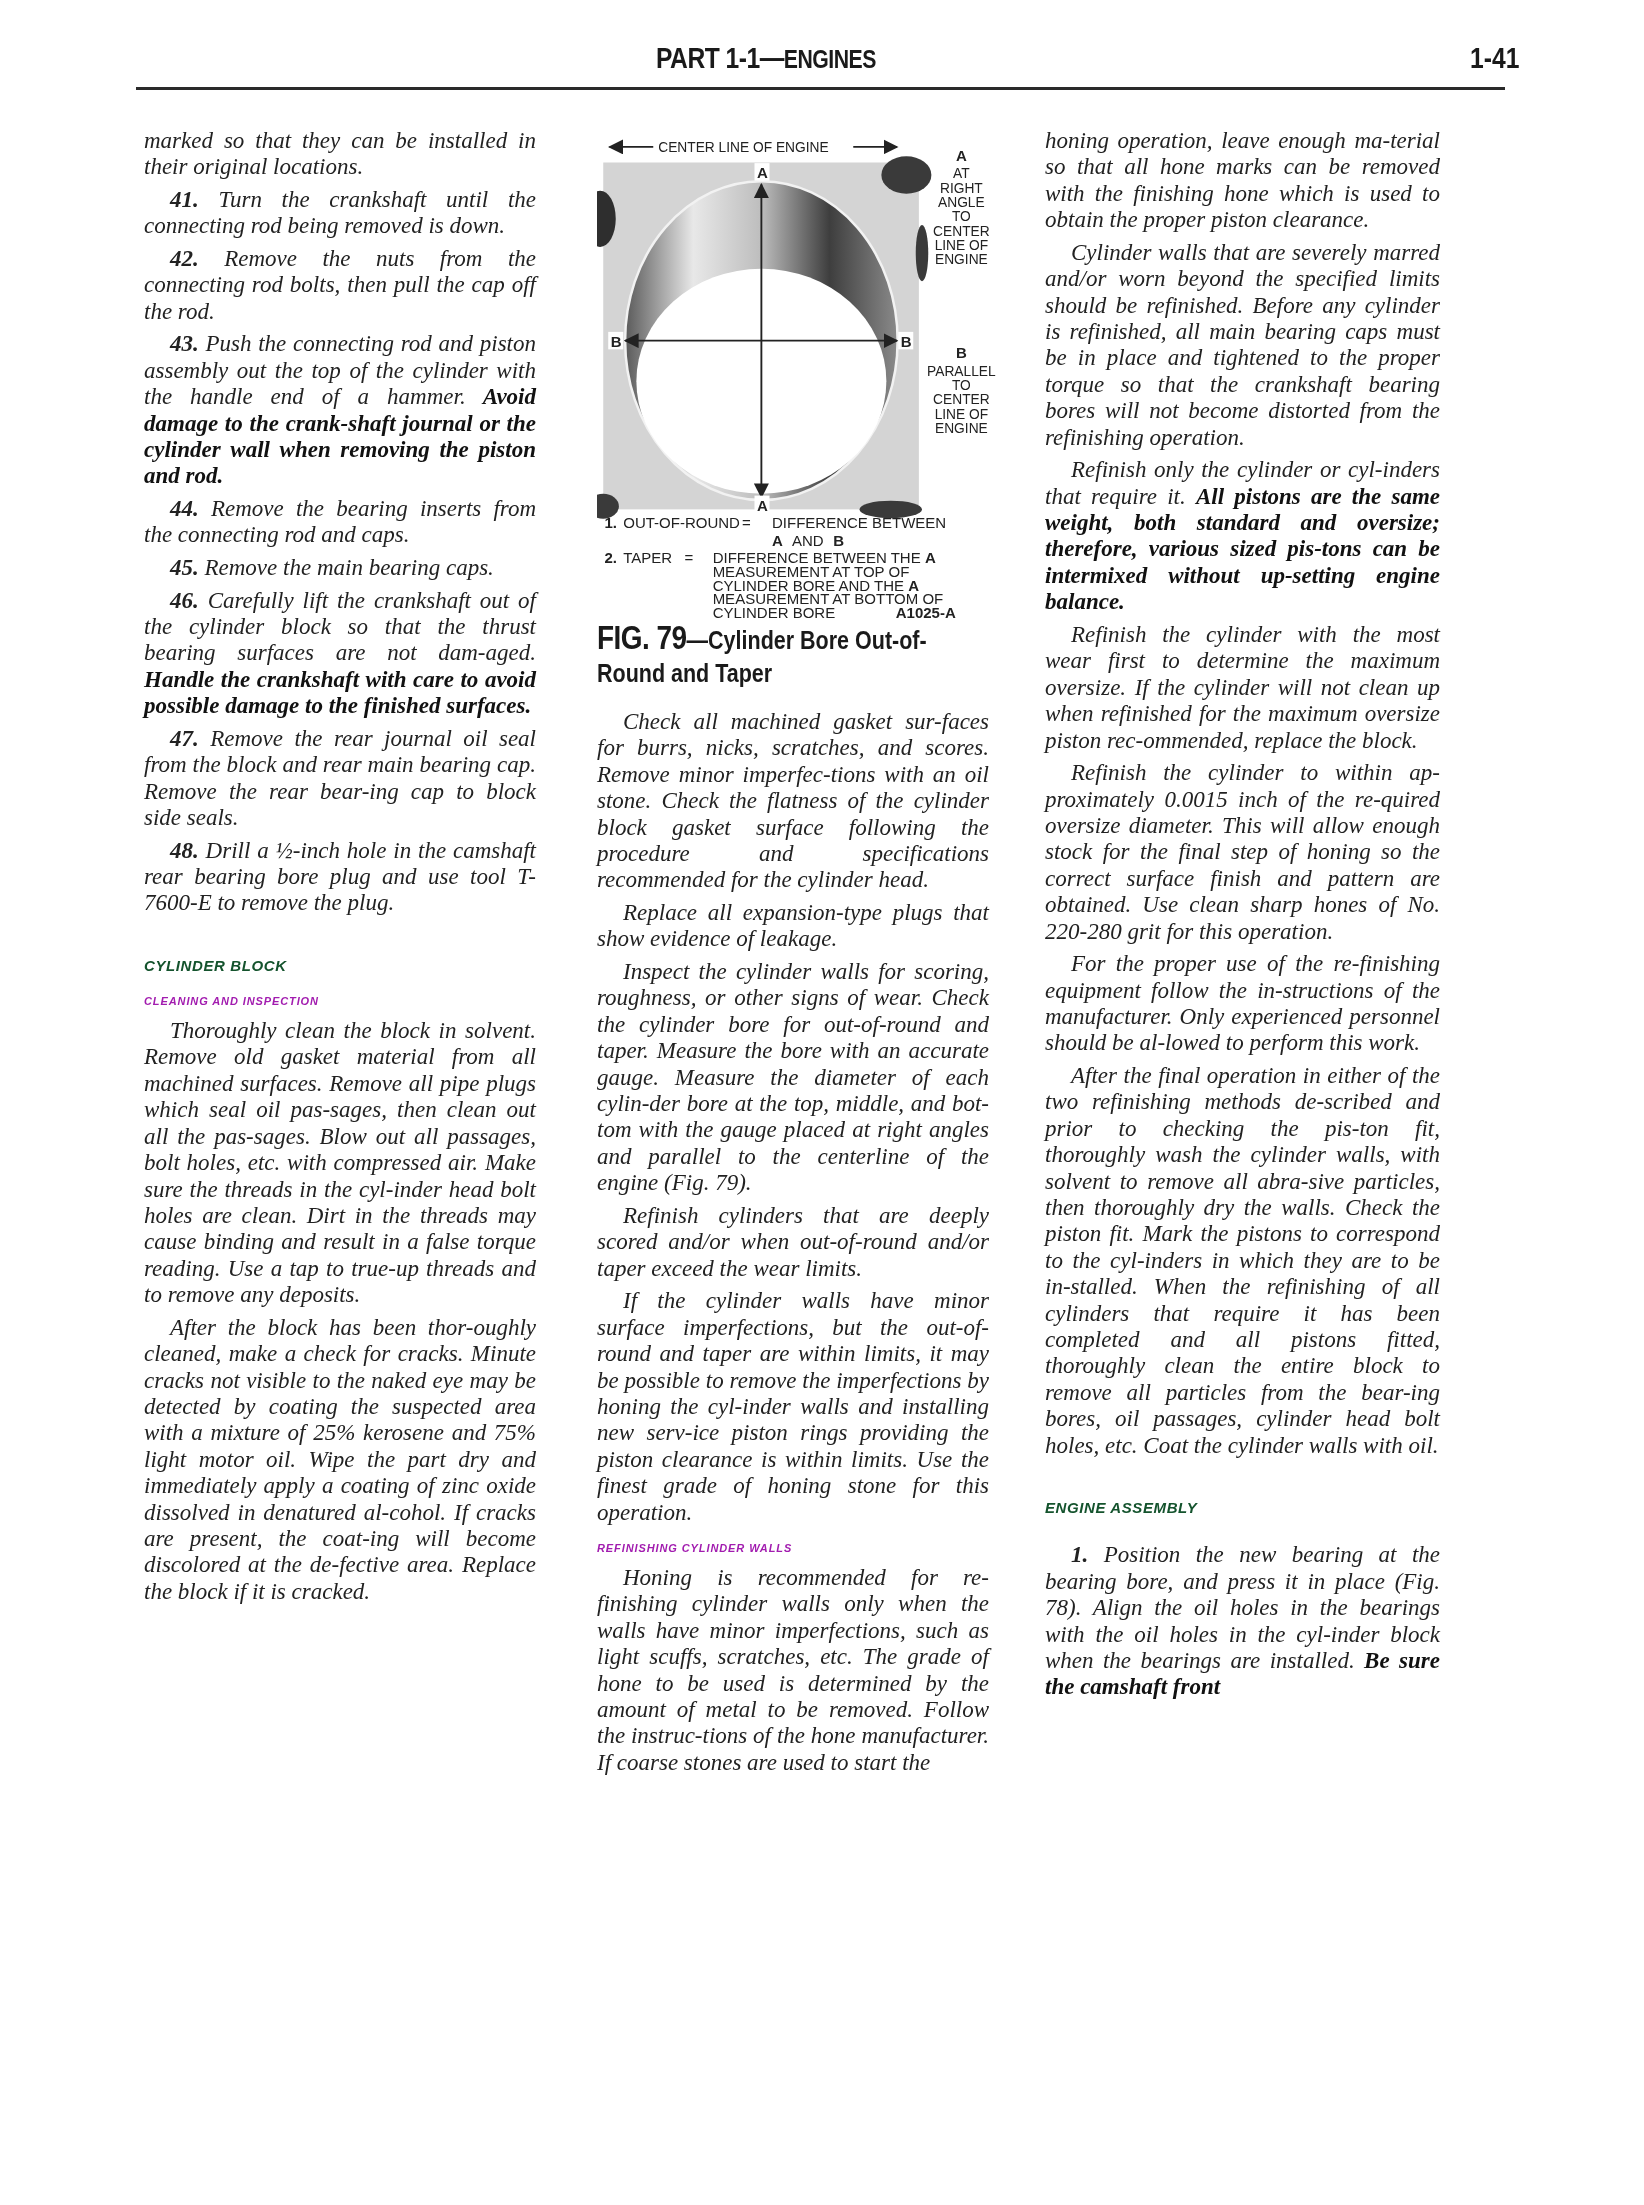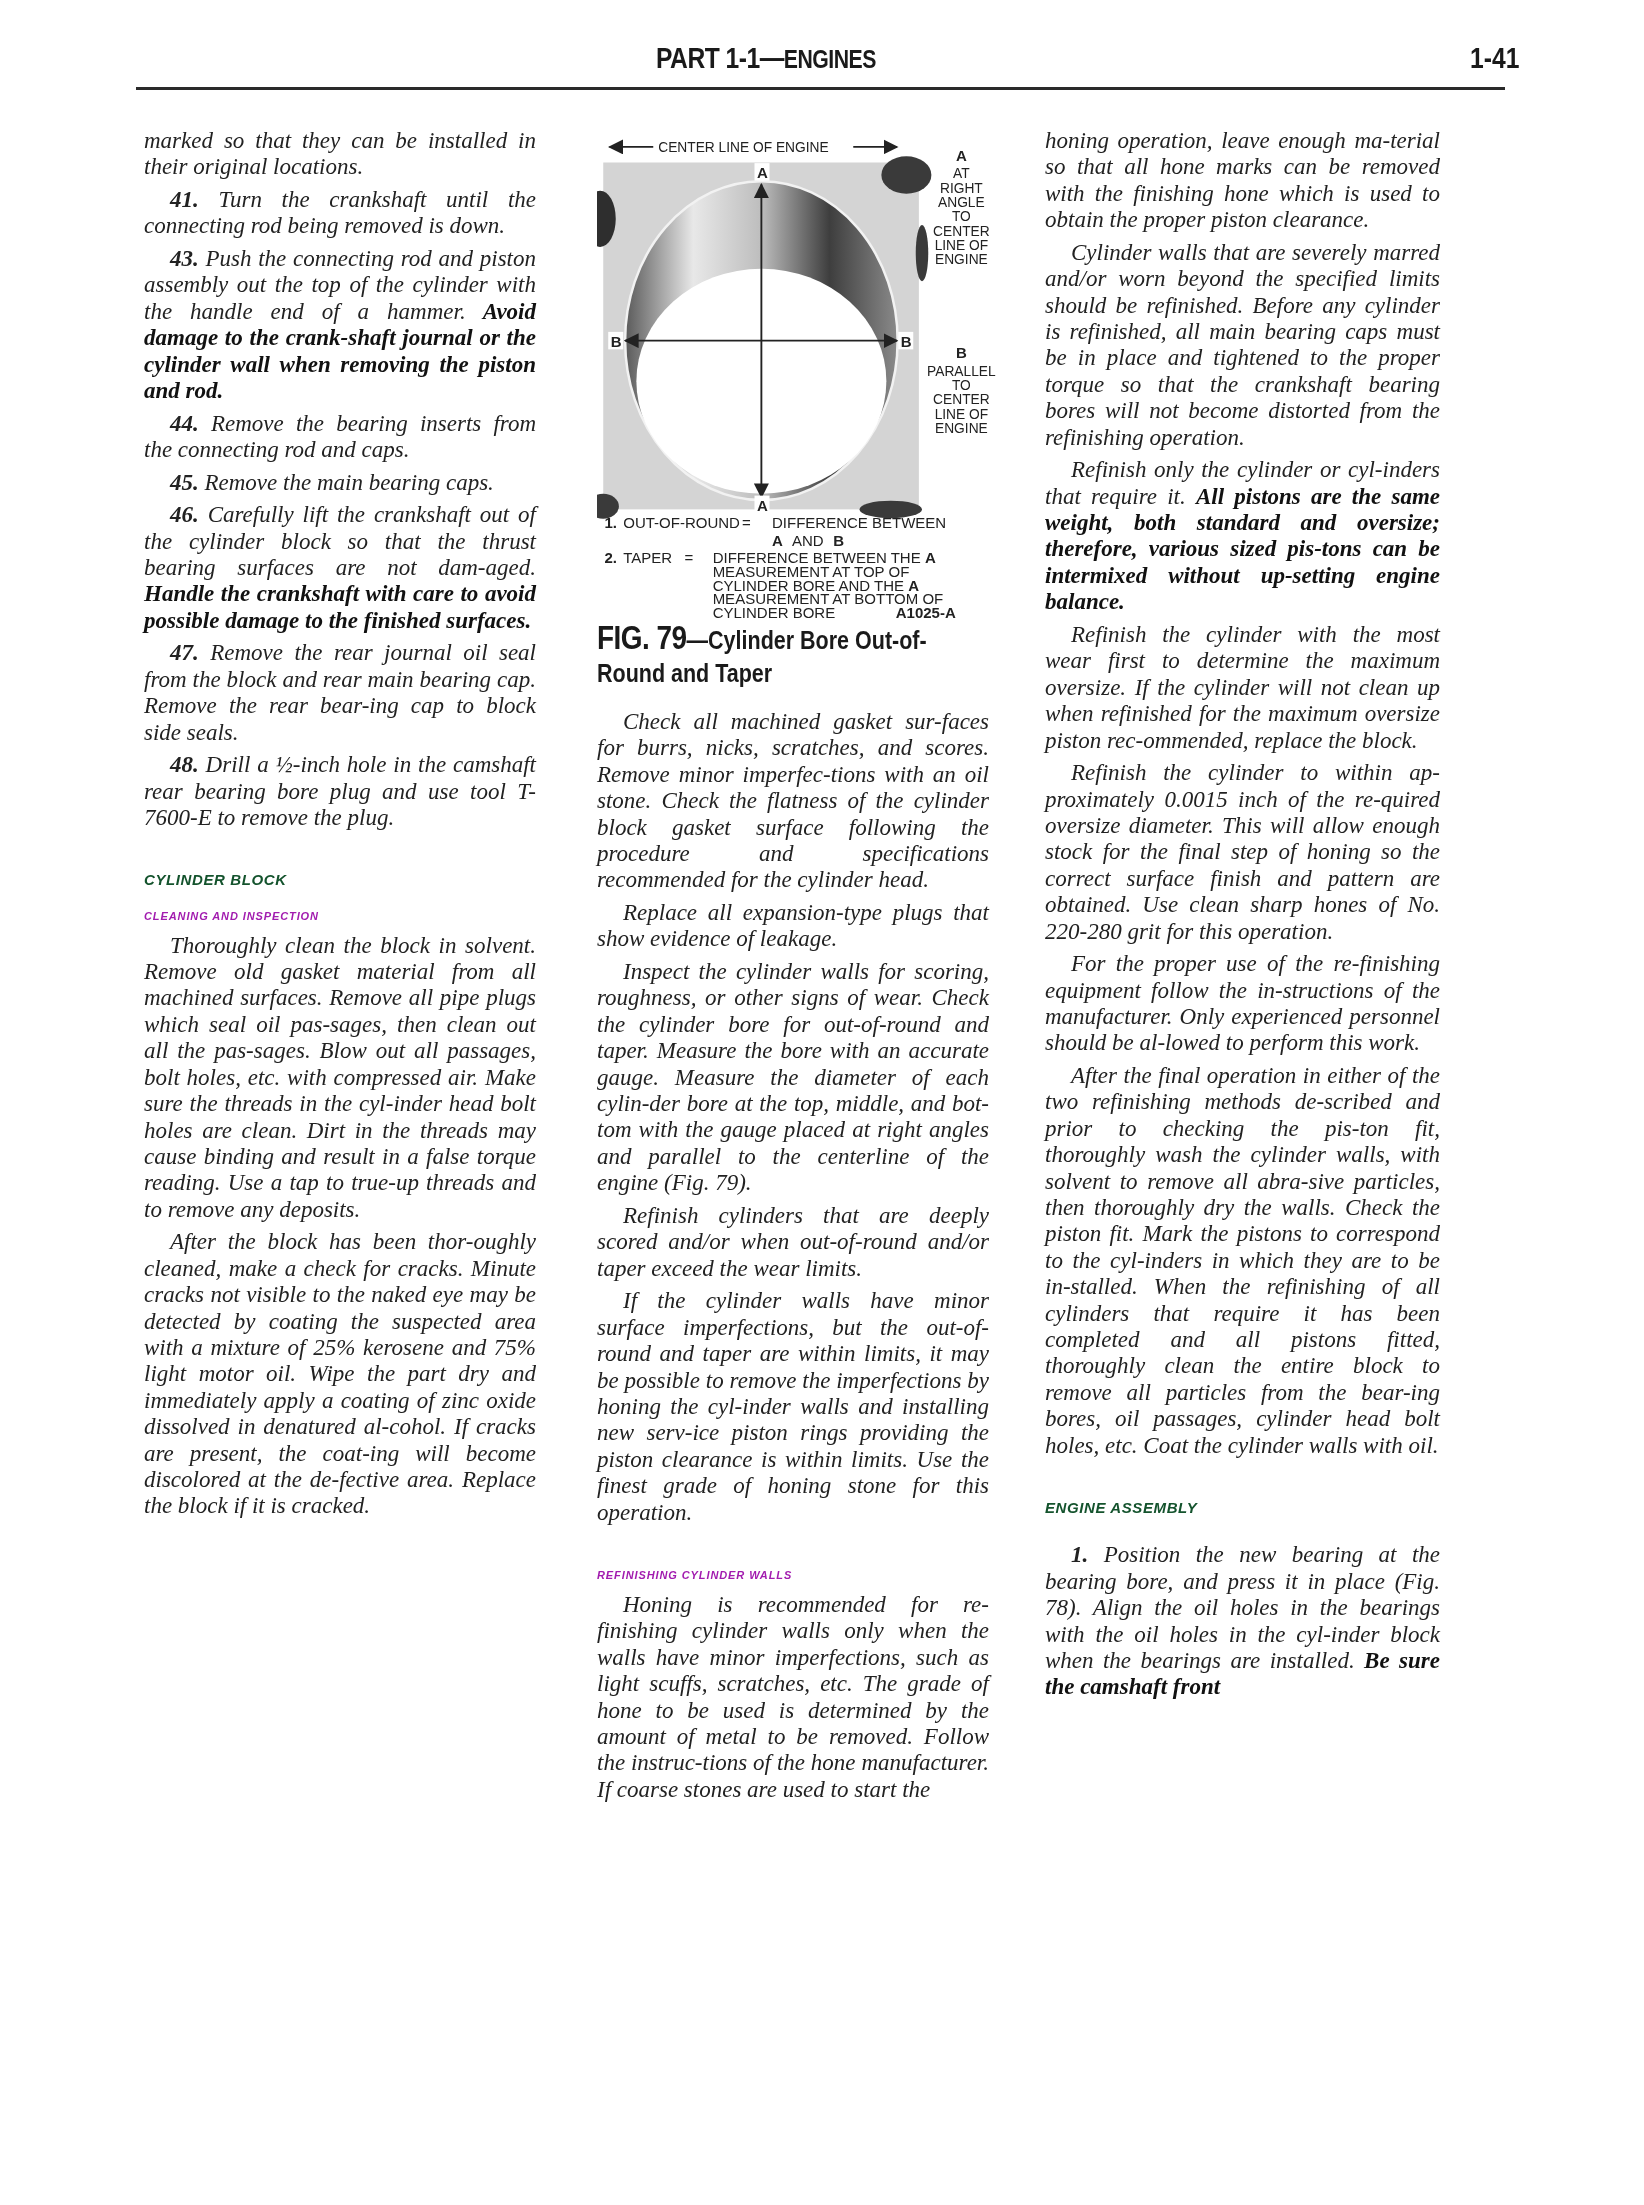--- a/index.html
+++ b/index.html
@@ -39,20 +39,21 @@
     <span>PART 1-1</span><span>—</span><span class="light">ENGINES</span>
   </div>
   <div class="hdr-page">1-41</div>
   <div class="hdr-rule"></div>
 </div>
 
 <div class="col col1">
   <p class="noindent">marked so that they can be installed in their original locations.</p>
   <div id="steps">
       <p><span class="num">41. </span><span>Turn the crankshaft until the connecting rod being removed is down.</span></p>
+      <p><span class="num">42. </span><span>Remove the nuts from the connecting rod bolts, then pull the cap off the rod.</span></p>
       <p><span class="num">43. </span><span>Push the connecting rod and piston assembly out the top of the cylinder with the handle end of a hammer.</span><b> Avoid damage to the crank-shaft journal or the cylinder wall when removing the piston and rod.</b></p>
       <p><span class="num">44. </span><span>Remove the bearing inserts from the connecting rod and caps.</span></p>
       <p><span class="num">45. </span><span>Remove the main bearing caps.</span></p>
       <p><span class="num">46. </span><span>Carefully lift the crankshaft out of the cylinder block so that the thrust bearing surfaces are not dam-aged.</span><b> Handle the crankshaft with care to avoid possible damage to the finished surfaces.</b></p>
       <p><span class="num">47. </span><span>Remove the rear journal oil seal from the block and rear main bearing cap. Remove the rear bear-ing cap to block side seals.</span></p>
       <p><span class="num">48. </span><span>Drill a ½-inch hole in the camshaft rear bearing bore plug and use tool T-7600-E to remove the plug.</span></p>
     </div>
   <div class="h-sec">CYLINDER BLOCK</div>
   <div class="h-sub">CLEANING AND INSPECTION</div>
   <p>Thoroughly clean the block in solvent. Remove old gasket material from all machined surfaces. Remove all pipe plugs which seal oil pas-sages, then clean out all the pas-sages. Blow out all passages, bolt holes, etc. with compressed air. Make sure the threads in the cyl-inder head bolt holes are clean. Dirt in the threads may cause binding and result in a false torque reading. Use a tap to true-up threads and to remove any deposits.</p>
@@ -141,21 +142,21 @@
     <span class="fignum">FIG. 79</span><span>—Cylinder Bore Out-of-Round and Taper</span>
   </div>
 </div>
 
 <div class="col col2">
   <p>Check all machined gasket sur-faces for burrs, nicks, scratches, and scores. Remove minor imperfec-tions with an oil stone. Check the flatness of the cylinder block gasket surface following the procedure and specifications recommended for the cylinder head.</p>
   <p>Replace all expansion-type plugs that show evidence of leakage.</p>
   <p>Inspect the cylinder walls for scoring, roughness, or other signs of wear. Check the cylinder bore for out-of-round and taper. Measure the bore with an accurate gauge. Measure the diameter of each cylin-der bore at the top, middle, and bot-tom with the gauge placed at right angles and parallel to the centerline of the engine (Fig. 79).</p>
   <p>Refinish cylinders that are deeply scored and/or when out-of-round and/or taper exceed the wear limits.</p>
   <p>If the cylinder walls have minor surface imperfections, but the out-of-round and taper are within limits, it may be possible to remove the imperfections by honing the cyl-inder walls and installing new serv-ice piston rings providing the piston clearance is within limits. Use the finest grade of honing stone for this operation.</p>
-  <div class="h-sub" style="margin-top:36px">REFINISHING CYLINDER WALLS</div>
+  <div class="h-sub" style="margin-top:9px">REFINISHING CYLINDER WALLS</div>
   <p>Honing is recommended for re-finishing cylinder walls only when the walls have minor imperfections, such as light scuffs, scratches, etc. The grade of hone to be used is determined by the amount of metal to be removed. Follow the instruc-tions of the hone manufacturer. If coarse stones are used to start the</p>
 </div>
 
 <div class="col col3">
   <p class="noindent">honing operation, leave enough ma-terial so that all hone marks can be removed with the finishing hone which is used to obtain the proper piston clearance.</p>
   <p>Cylinder walls that are severely marred and/or worn beyond the specified limits should be refinished. Before any cylinder is refinished, all main bearing caps must be in place and tightened to the proper torque so that the crankshaft bearing bores will not become distorted from the refinishing operation.</p>
   <p><span>Refinish only the cylinder or cyl-inders that require it.</span> <b>All pistons are the same weight, both standard and oversize; therefore, various sized pis-tons can be intermixed without up-setting engine balance.</b></p>
   <p>Refinish the cylinder with the most wear first to determine the maximum oversize. If the cylinder will not clean up when refinished for the maximum oversize piston rec-ommended, replace the block.</p>
   <p>Refinish the cylinder to within ap-proximately 0.0015 inch of the re-quired oversize diameter. This will allow enough stock for the final step of honing so the correct surface finish and pattern are obtained. Use clean sharp hones of No. 220-280 grit for this operation.</p>
   <p>For the proper use of the re-finishing equipment follow the in-structions of the manufacturer. Only experienced personnel should be al-lowed to perform this work.</p>

